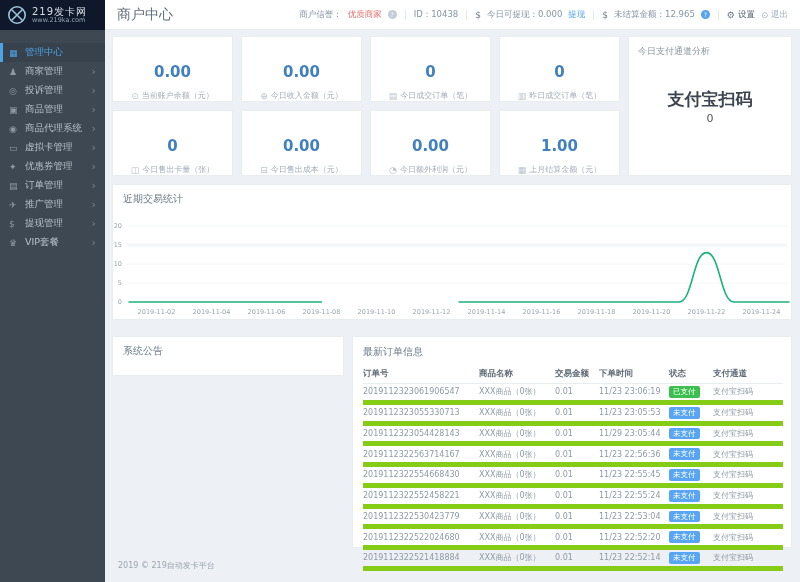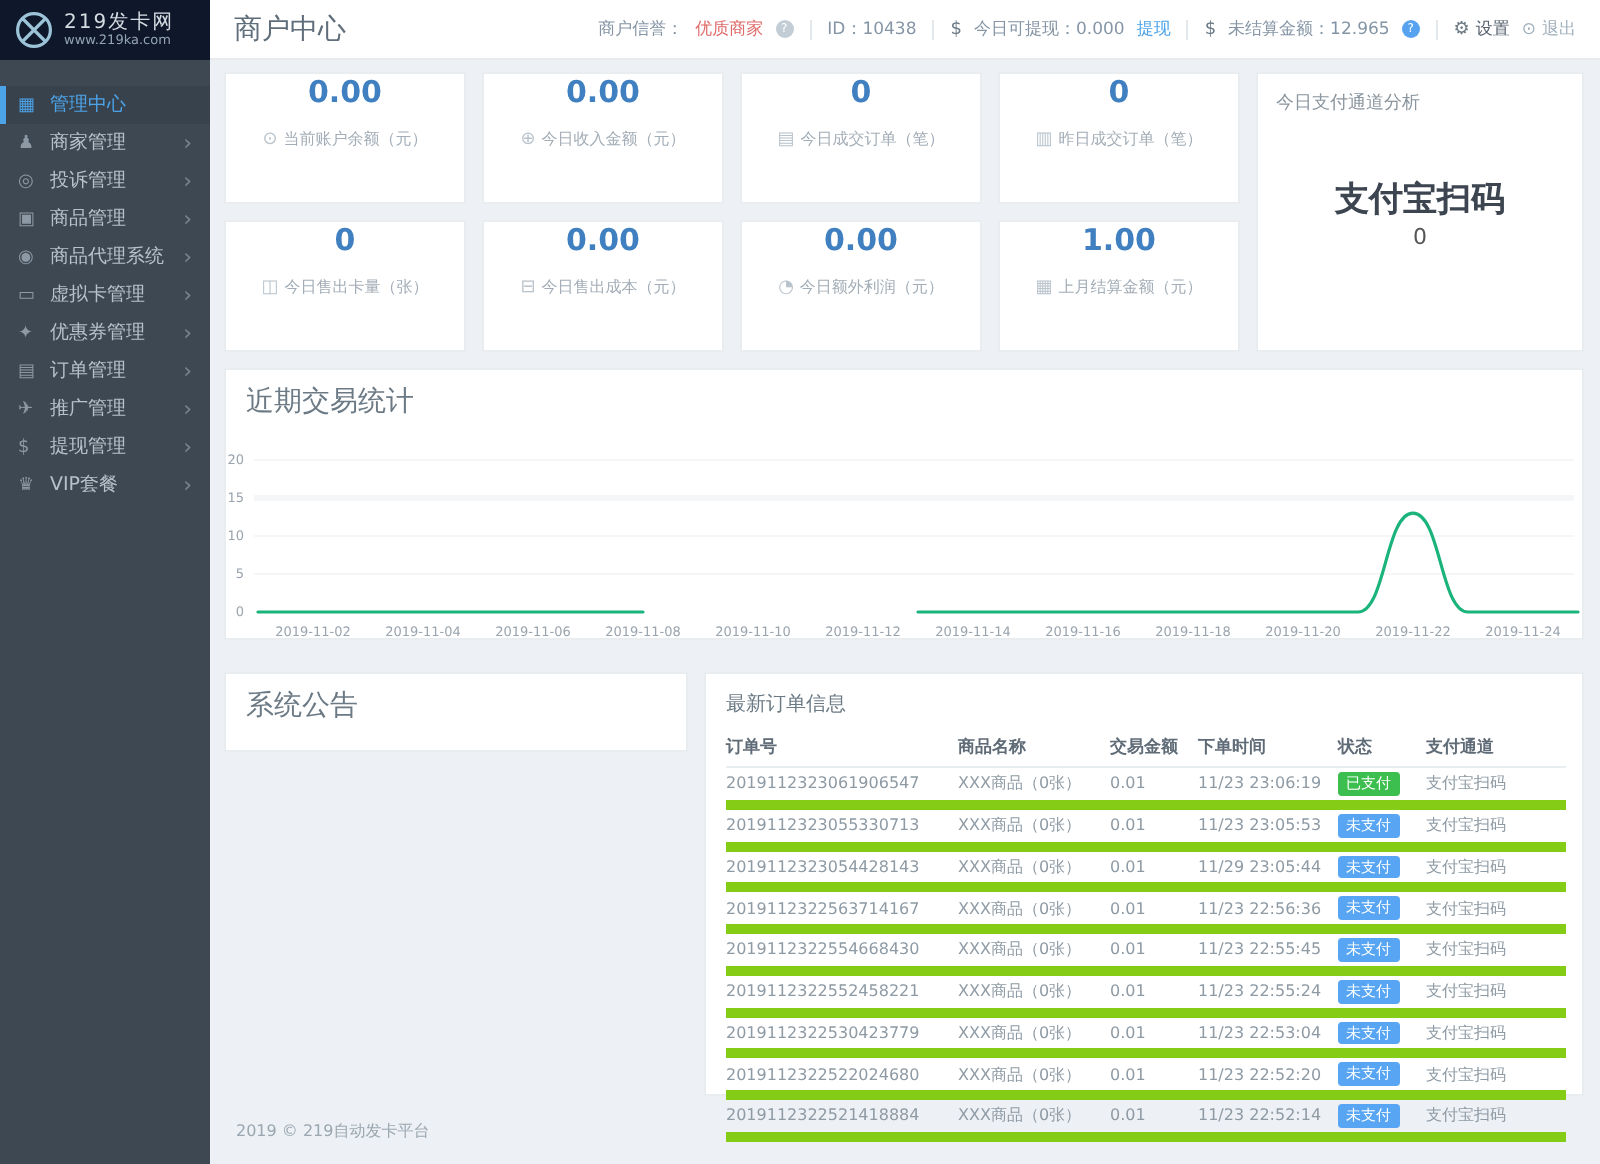--- a/index.html
+++ b/index.html
@@ -28,23 +28,23 @@
   .tb-link{color:#4da3e8;cursor:pointer}
   .tb-div{width:1px;height:10px;background:#e3e8ec;margin:0 2px}
   .q-circle{width:9px;height:9px;border-radius:50%;background:#c3cdd6;color:#fff;font-size:6px;
             display:inline-flex;align-items:center;justify-content:center}
   .q-circle.blue{background:#57a3f0}
   .tb-ic{color:#6b7a85;font-size:9px}
   .tb-act{display:inline-flex;align-items:center;gap:3px;cursor:pointer;color:#55616c}
   .tb-act.muted{color:#9fb0bd}
   
   .card{background:#fff;border:1px solid #e9edf0;box-sizing:border-box}
-  .card-title{font-size:14px;color:#6b7a85;padding:7px 10px 0}
+  .card-title{font-size:10px;color:#6b7a85;padding:7px 10px 0}
   .stats{position:absolute;left:112px;top:36px;width:508px;display:grid;grid-template-columns:repeat(4,1fr);gap:8px}
-  .stat-card{height:66px;display:flex;flex-direction:column;align-items:center;justify-content:flex-start;gap:9px}
+  .stat-card{height:66px;display:flex;flex-direction:column;align-items:center;justify-content:flex-end;gap:9px}
   .stat-value{color:#4080c0;font-size:15px;font-weight:bold}
   .stat-label{color:#a3adb7;font-size:8px;display:flex;align-items:center;gap:3px;white-space:nowrap}
   .stat-ic{color:#b9c3cc;font-size:9px}
   .pay-panel{position:absolute;left:628px;top:36px;width:164px;height:140px}
   .pay-title{font-size:9px;color:#8a959e;padding:8px 9px 0}
   .pay-channel{text-align:center;margin-top:30px;font-size:17px;font-weight:bold;color:#3c4550}
   .pay-count{text-align:center;font-size:11px;color:#555;margin-top:1px}
   .chart-card{position:absolute;left:112px;top:184px;width:680px;height:136px}
   .ann-card{position:absolute;left:112px;top:336px;width:232px;height:40px}
   .orders-card{position:absolute;left:352px;top:336px;width:440px;height:212px;padding:8px 10px}

